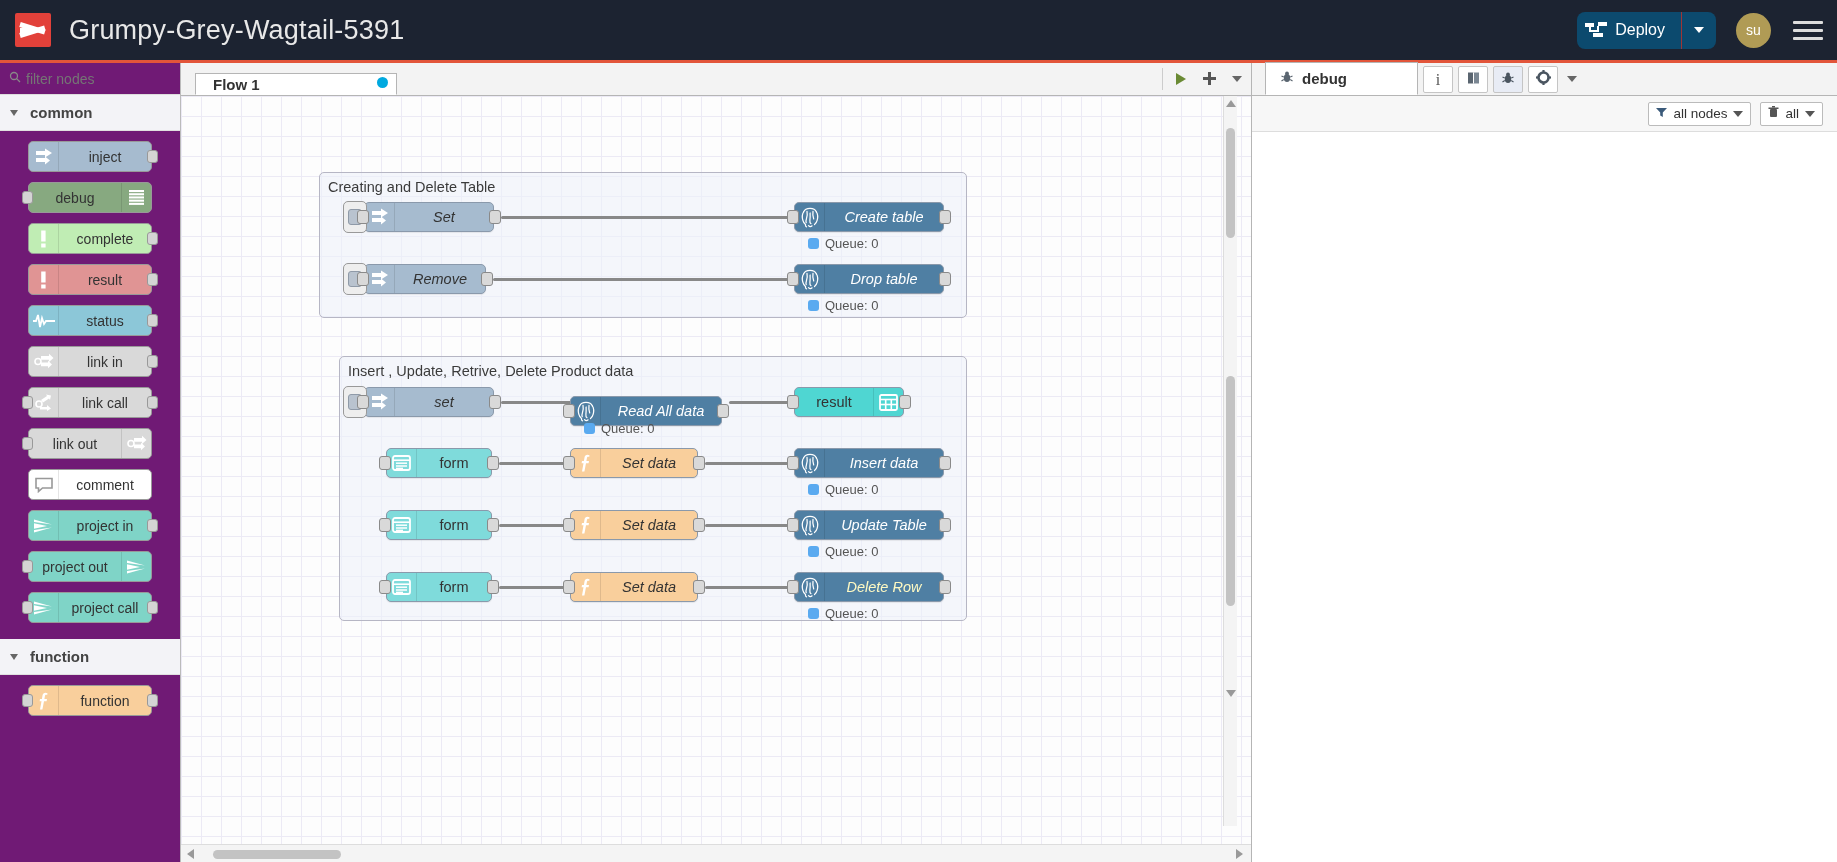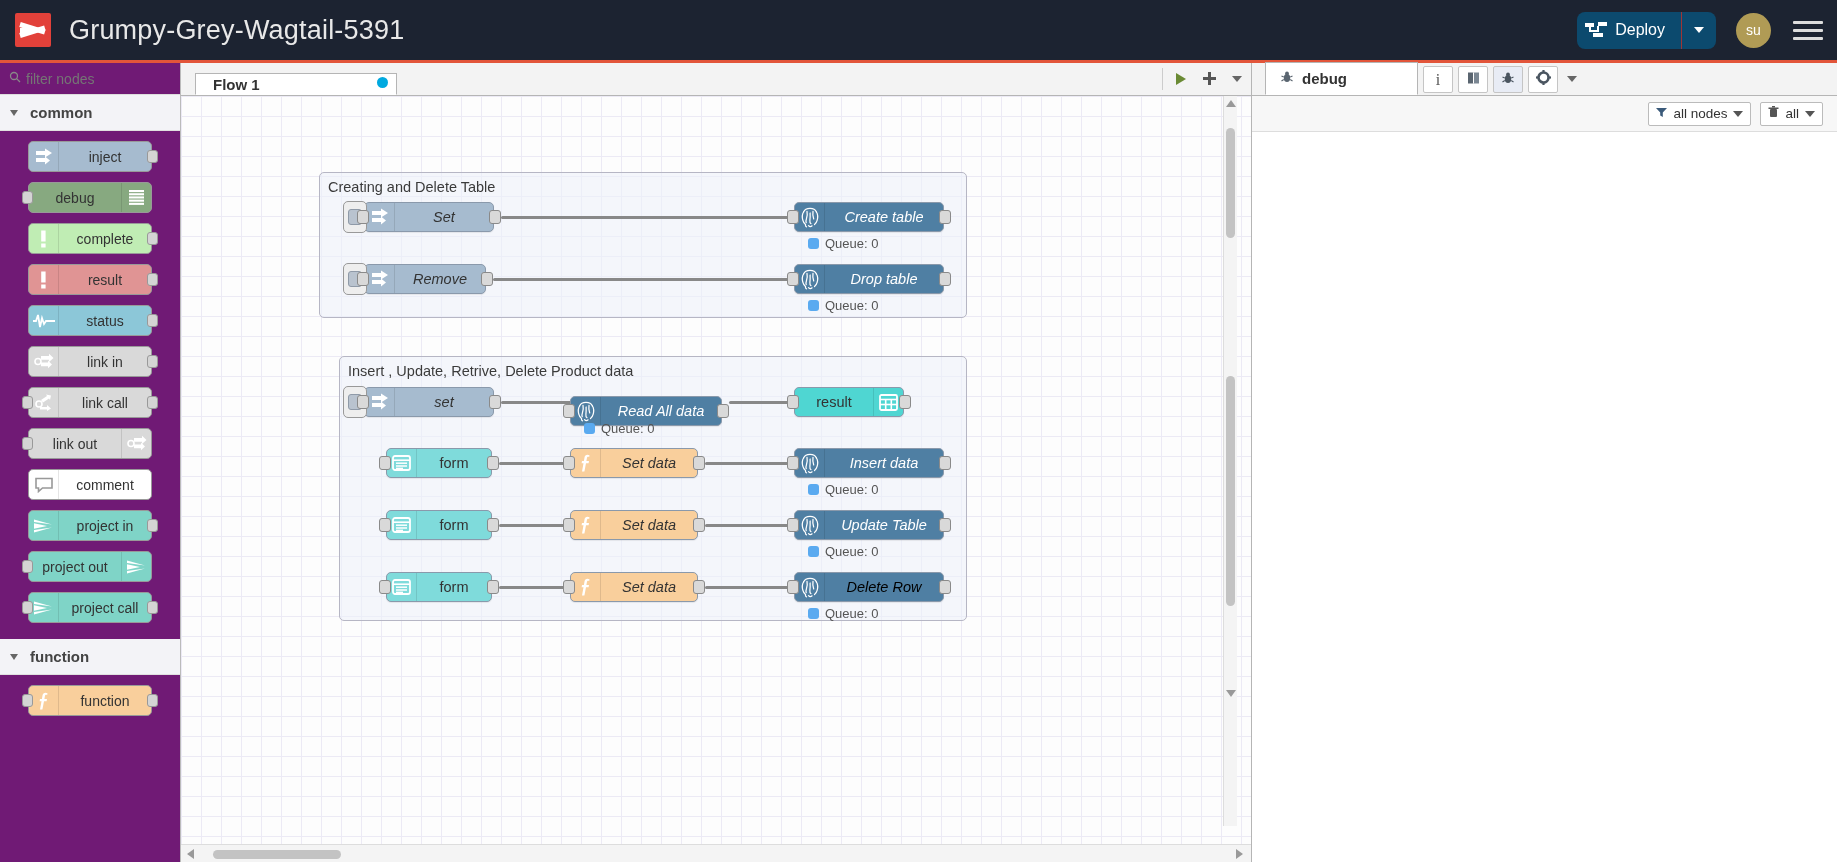--- a/index.html
+++ b/index.html
@@ -712,21 +712,21 @@
           <path d="M17.4 5.0c1.4 2.1 1.6 5.2 0.8 8.2-0.5 1.9-1.6 3.6-2.7 4.4"></path>
           <path d="M4.6 5.0C5.6 2.6 8.0 1.4 11 1.4s5.4 1.2 6.4 3.6"></path>
           <path d="M8.0 4.3c0.5 2.6 0.3 5.3-0.6 7.6-0.5 1.3-0.6 2.6-0.2 3.7"></path>
           <path d="M14.0 4.3c-0.4 2.6-0.2 5.3 0.7 7.6"></path>
           <path d="M11.1 6.0c0.1 2.6 0.1 5.1-0.2 7.3-0.2 1.6 0.2 2.8 1.1 3.4"></path>
           <path d="M9.5 18.6c0.9 1.0 2.6 1.1 3.6 0.2"></path>
           <path d="M6.5 17.6c-0.2 1.0 0.2 1.9 1.0 2.2"></path>
         </g>
           </svg>
         </span>
-        <span class="nlabel italic" style="color:#000000">Delete Row</span>
+        <span class="nlabel italic" style="color:#fef9c3">Delete Row</span>
         <span class="fport in"></span>
         <span class="fport out"></span>
       </div>
       <div class="status-line" style="left: 627px; top: 510px;">
         <span class="status-dot"></span>
                    <span>Queue: 0</span>
       </div>
     </div>
 </div>
 

